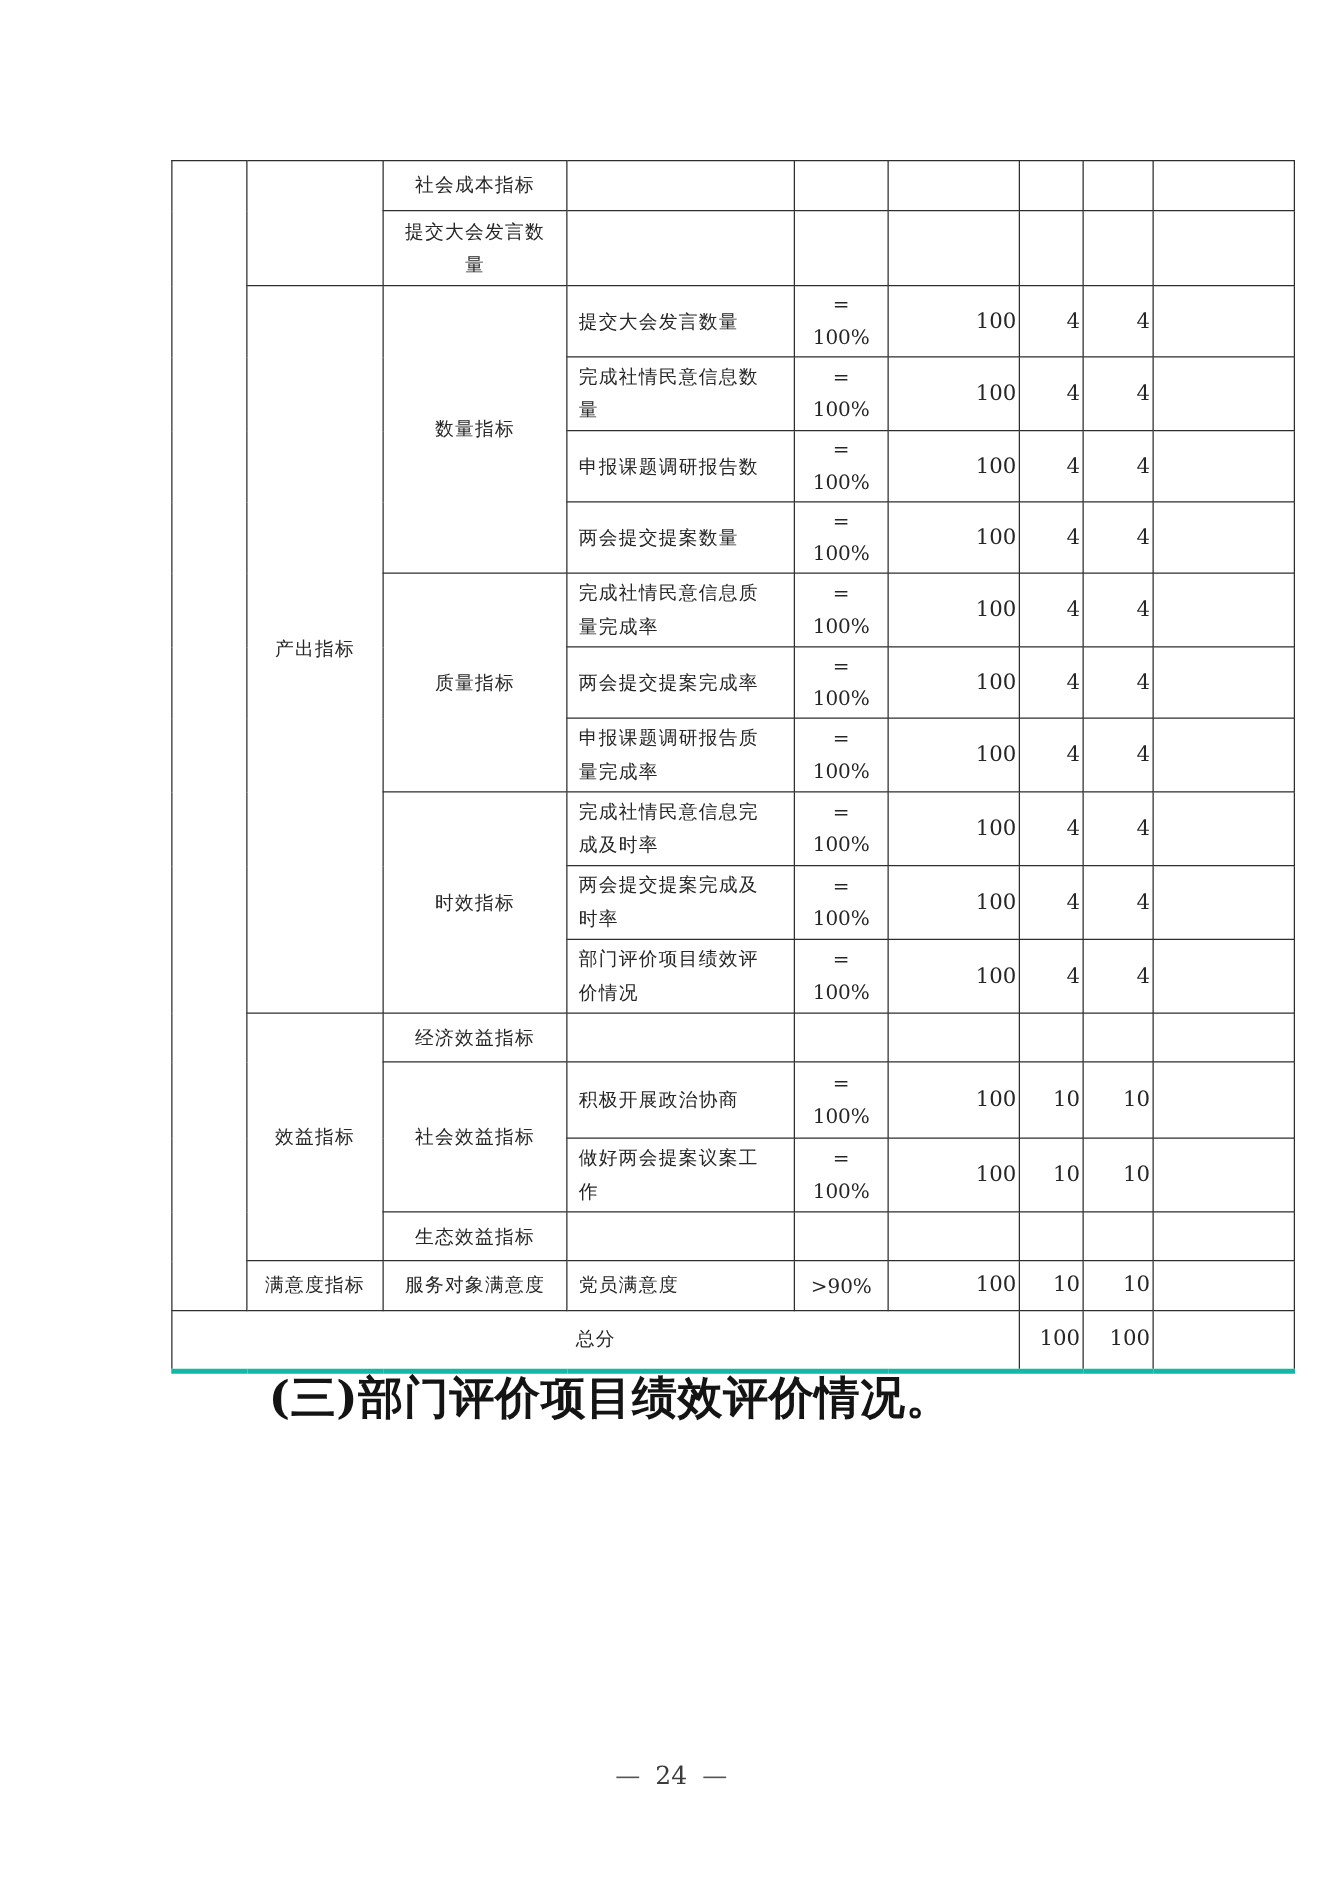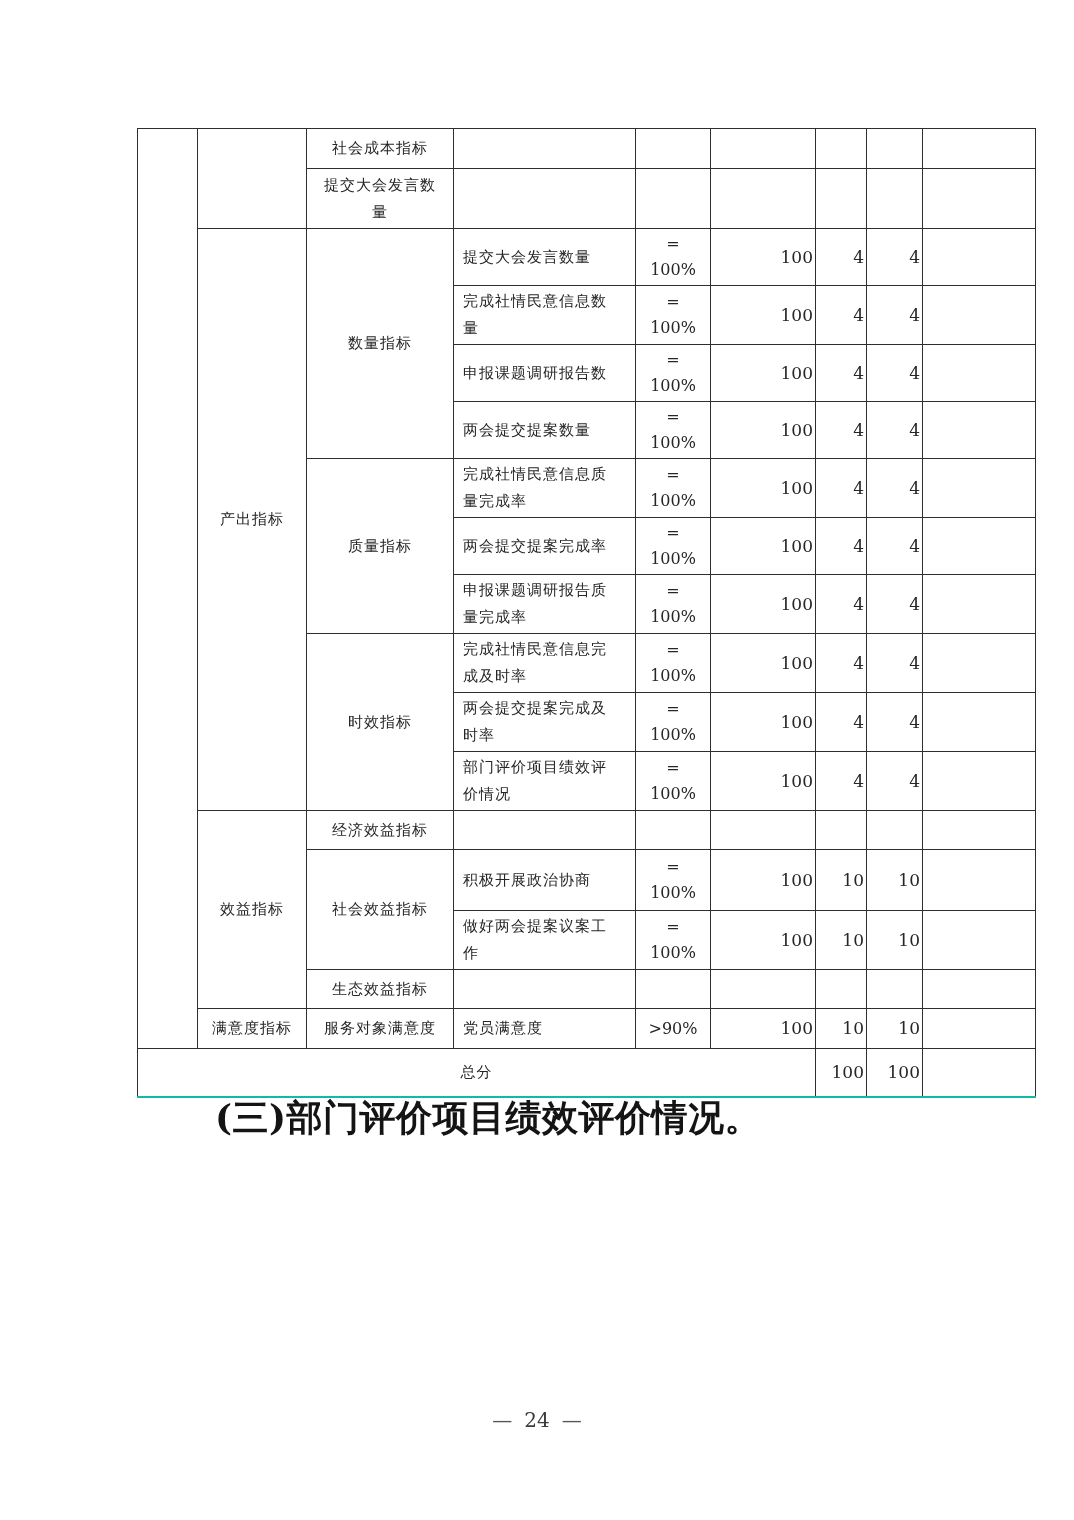--- a/index.html
+++ b/index.html
@@ -12,21 +12,21 @@
   table.grid{
     position:absolute;left:137px;top:128px;width:898px;
     border-collapse:collapse;table-layout:fixed;
   }
   .grid td{
     border:1px solid #2e2e2e;
     font-size:15px;line-height:27px;letter-spacing:1px;
     color:#262626;text-align:center;vertical-align:middle;
     padding:2px 14px;overflow:hidden;
   }
-  .grid tr:last-child td{border-bottom:2px solid #14b8a6;}
+  .grid tr:last-child td{border-bottom:4px solid #14b8a6;}
   .grid td.name{text-align:left;padding:2px 14px 2px 9px;margin-top:47px;}
   .grid td.num{letter-spacing:0;padding:2px 2px;font-size:17px;text-align:right;}
   .grid td.tgt{letter-spacing:0;padding:2px 2px;font-size:16px;}
   .tl{line-height:26px;}
 
   .heading{
     position:absolute;left:215px;top:1094px;
     font-size:36px;font-weight:bold;color:#141414;letter-spacing:0.5px;
     white-space:nowrap;
   }

